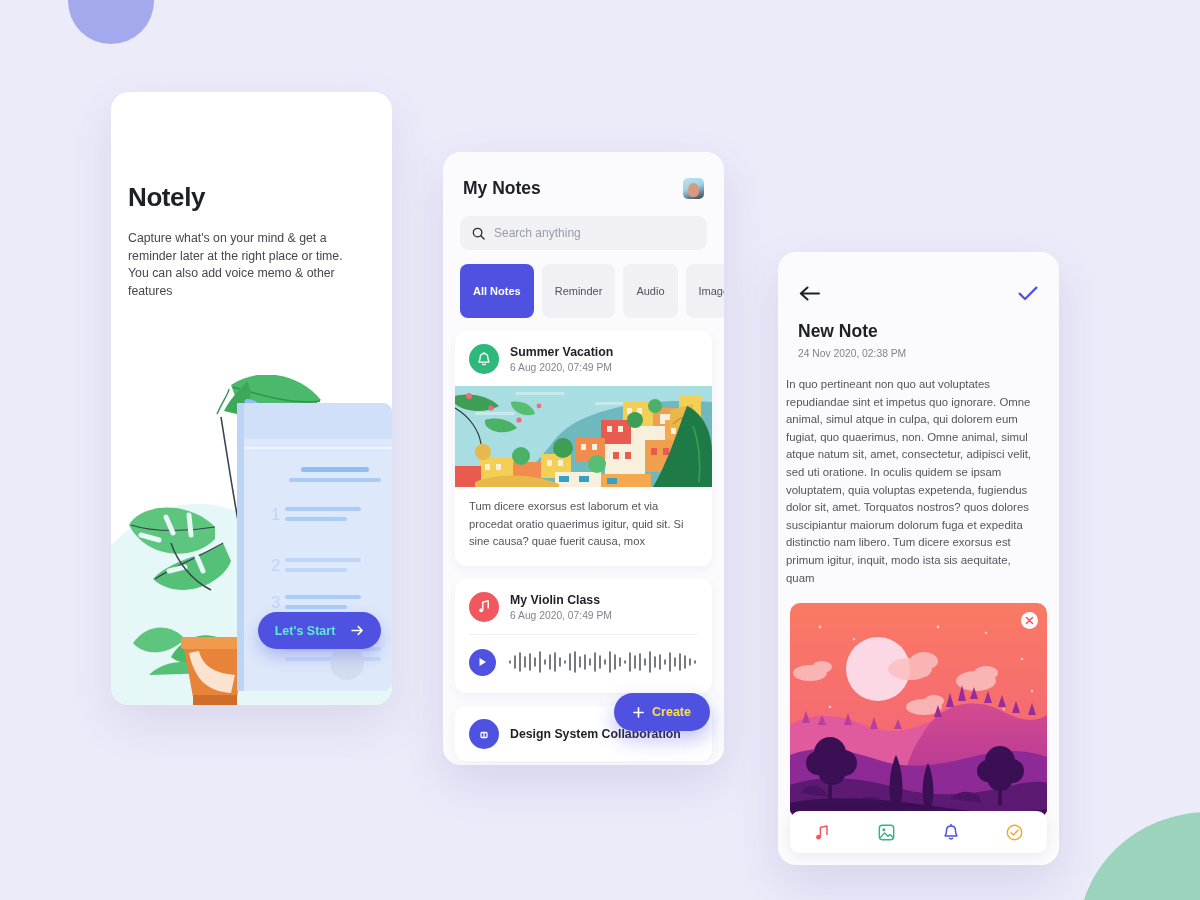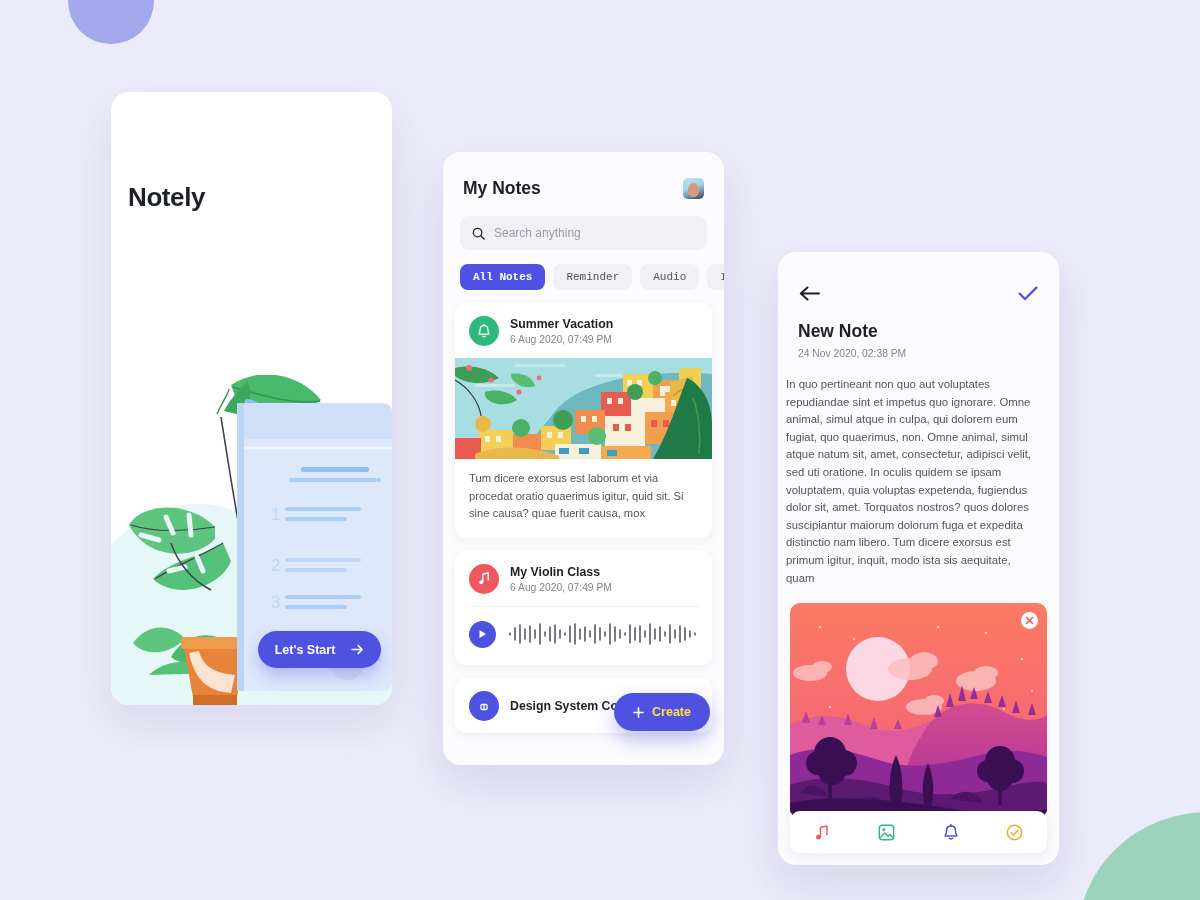--- a/index.html
+++ b/index.html
@@ -50,28 +50,28 @@
     width: 225px;
     font-size: 12.3px; line-height: 17.5px;
     color: #46474f;
   }
   
   #onboarding-illustration {
     position: absolute; left: 0; bottom: 0;
     width: 281px; height: 330px;
   }
   .cta-button {
-    position: absolute; left: 147px; top: 539px;
+    position: absolute; left: 147px; top: 520px;
     width: 123px; height: 37px;
     background: #4f52e0;
     border-radius: 19px;
     border: none;
     display: flex; align-items: center; justify-content: center;
     gap: 16px;
-    color: #ffffff; font-size: 12.5px; font-weight: bold;
+    color: #5eead4; font-size: 12.5px; font-weight: bold;
     font-family: "Liberation Sans", sans-serif;
     cursor: pointer;
     box-shadow: 0 8px 16px rgba(79,82,224,.3);
     z-index: 6;
   }
 
   
   #phone-notes-list {
     left: 443px; top: 152px;
     width: 281px; height: 613px;
@@ -105,24 +105,24 @@
     font-family: "Liberation Sans", sans-serif;
     flex: 1;
   }
   #search-input::placeholder { color: #9b9ca8; }
   #filter-chips {
     display: flex; gap: 8px; padding: 14px 0 0 17px;
     overflow: hidden;
   }
   .chip {
     flex: none;
-    padding: 7px 13px; border-radius: 8px;
+    padding: 21px 13px; border-radius: 8px;
     font-size: 11px; color: #51525c; background: #f0f0f5;
     border: none; cursor: pointer; white-space: nowrap;
-    font-family: Liberation Mono, monospace;
+    font-family: Liberation Sans, sans-serif;
   }
   .chip.active { background: #4f52e0; color: #fff; font-weight: bold; }
 
   .note-card {
     margin: 13px 12px 0 12px;
     background: #fff; border-radius: 11px;
     box-shadow: 0 3px 10px rgba(90,90,150,.07);
     overflow: hidden;
   }
   .note-head {
@@ -261,20 +261,21 @@
     <text x="160" y="233" font-family="Liberation Sans, sans-serif" font-size="17" fill="#bed6f7">3</text>
     <rect x="174" y="220" width="76" height="4" rx="2" fill="#a9cdf7"></rect>
     <rect x="174" y="230" width="62" height="4" rx="2" fill="#a9cdf7"></rect>
     <rect x="174" y="272" width="96" height="4" rx="2" fill="#c7dbf7"></rect>
     <rect x="174" y="282" width="96" height="4" rx="2" fill="#c7dbf7"></rect>
     <circle cx="236" cy="288" r="17" fill="#d2ddee"></circle>
     <rect x="126" y="28" width="7" height="288" fill="#bdd5f5"></rect>
   </svg>
 
   <div id="onboarding-title">Notely</div>
+  <div id="onboarding-desc">Capture what's on your mind &amp; get a reminder later at the right place or time. You can also add voice memo &amp; other features</div>
 
   <button class="cta-button">
     <span>Let's Start</span>
     <svg width="13" height="11" viewBox="0 0 13 11">
       <path d="M1 5.5 H11 M7.2 1.6 L11.2 5.5 L7.2 9.4" stroke="#fff" stroke-width="1.5" fill="none" stroke-linecap="round" stroke-linejoin="round"></path>
     </svg>
   </button>
 </div>
 
 <div class="phone" id="phone-notes-list">

